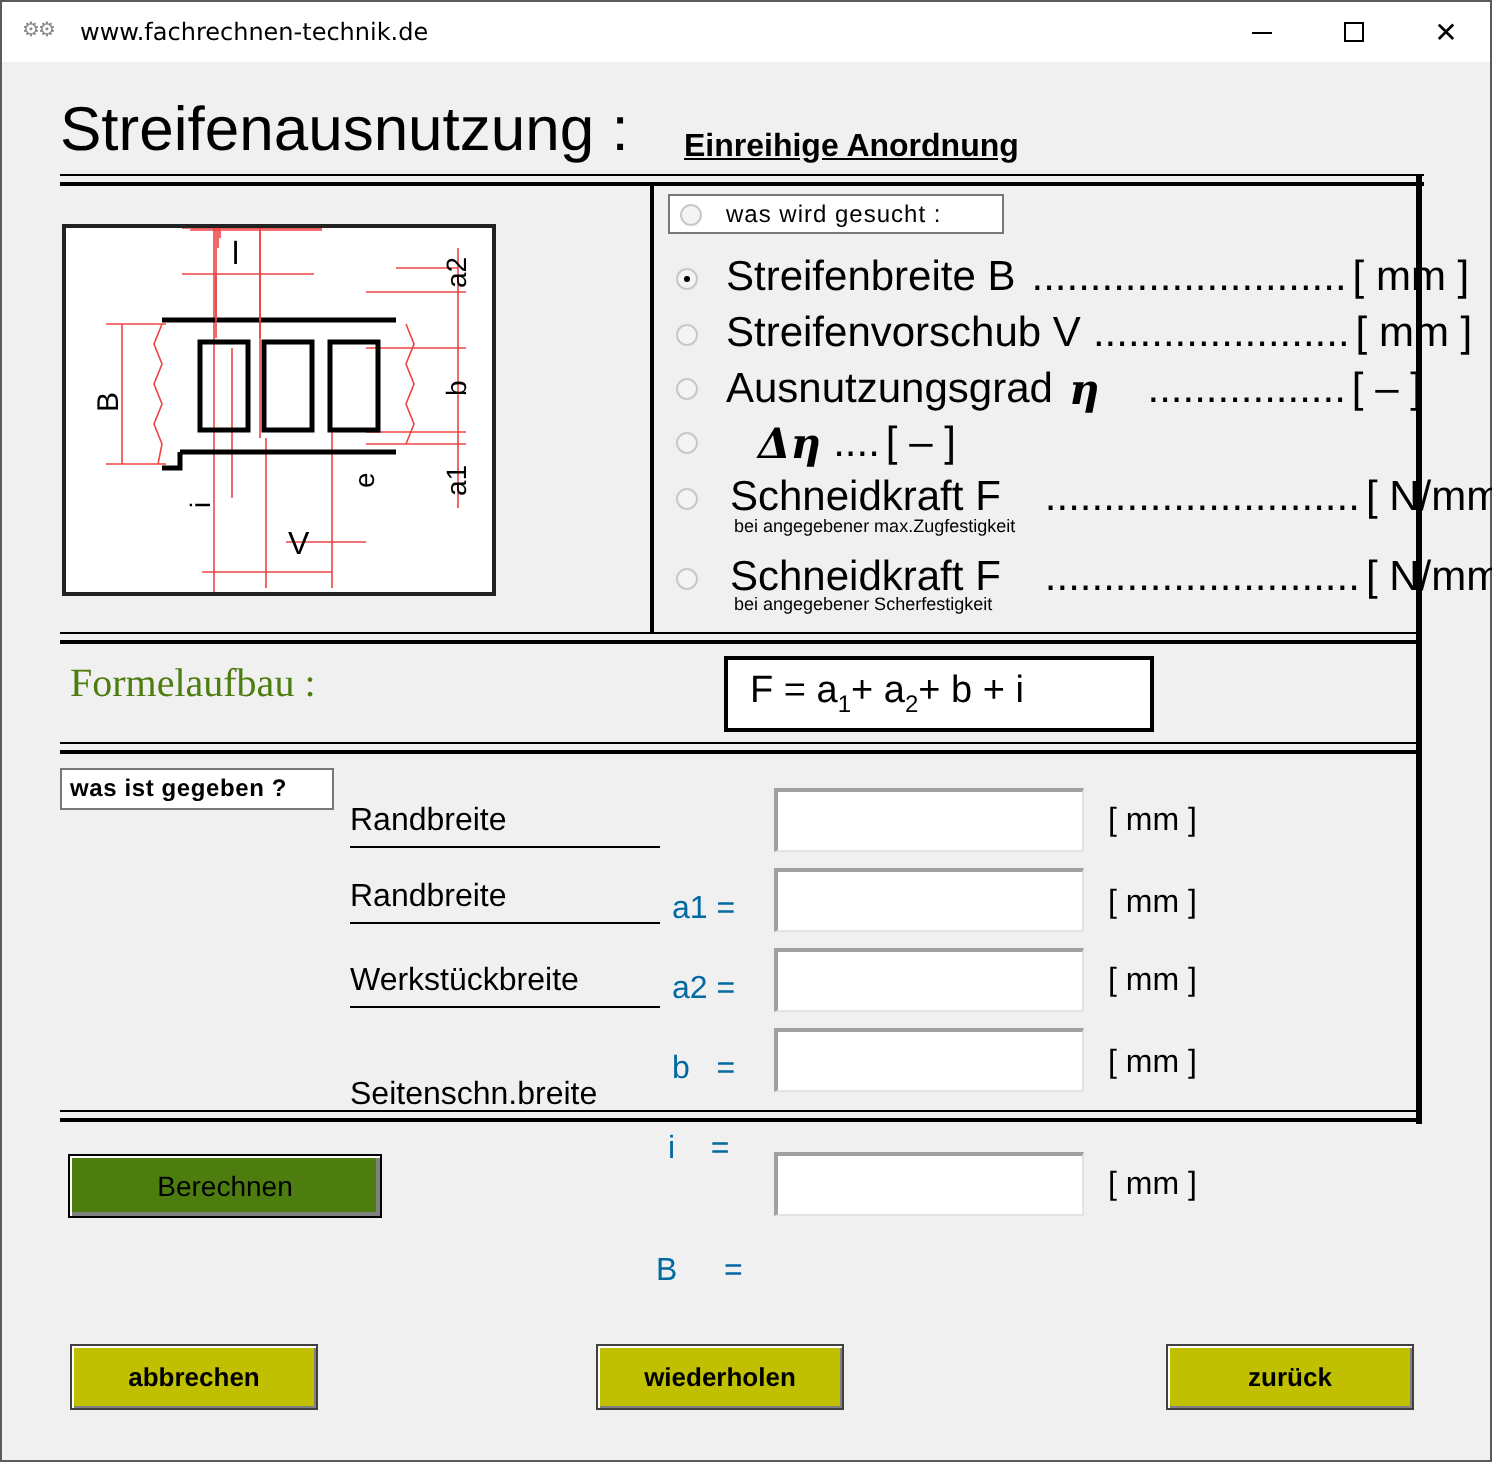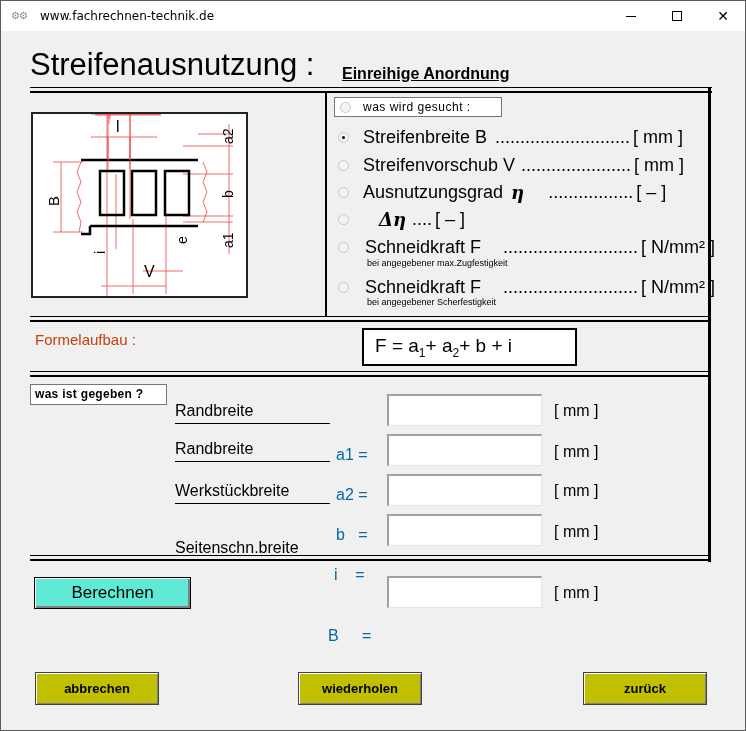--- a/index.html
+++ b/index.html
@@ -51,21 +51,21 @@
   .vline { position: absolute; width: 2px; background: #000; }
   .vline-thick { position: absolute; width: 3px; background: #000; }
 
   .diagram-box {
     left: 30px; top: 111px; width: 217px; height: 186px;
     background: #ffffff; border: 2px solid #222;
   }
 
   .radio-row {
     position: absolute; left: 337px; display: flex; align-items: center;
-    font-size: 18px; color: #000; white-space: nowrap;
+    font-size: 21px; color: #000; white-space: nowrap;
   }
   .radio {
     display: inline-block; width: 11px; height: 11px; border-radius: 50%;
     border: 1px solid #c8c8c8; background: #f4f4f4; margin-right: 14px;
     position: relative; flex: none;
   }
   .radio.checked::after {
     content: ""; position: absolute; left: 3px; top: 3px; width: 3px; height: 3px;
     border-radius: 50%; background: #000;
   }
@@ -74,21 +74,21 @@
   .sought-box {
     left: 333px; top: 96px; width: 168px; height: 20px;
     background: #fff; border: 1px solid #777;
     display: flex; align-items: center; padding-left: 5px;
   }
   .sought-box .radio { margin-right: 12px; }
   .sought-box span.lbl { font-size: 12px; font-weight: normal; letter-spacing: 0.5px; }
 
   .eta { font-family: "DejaVu Serif", serif; font-style: italic; font-weight: bold; color: #000; }
 
-  .formel-label { left: 34px; top: 330px; color: #c2410c; font-size: 15px; }
+  .formel-label { left: 34px; top: 330px; color: #4d7c0f; font-size: 20px; font-family: Liberation Serif, serif; }
   .formula-box {
     left: 361px; top: 327px; width: 215px; height: 38px;
     background: #fff; border: 2px solid #000;
     font-size: 19px; padding-left: 11px; padding-top: 5px; white-space: nowrap;
   }
   .formula-box sub { font-size: 12px; vertical-align: -5px; }
 
   .given-box {
     left: 29px; top: 383px; width: 137px; height: 21px;
     background: #fff; border: 1px solid #777;
@@ -107,23 +107,23 @@
     background: #fff;
     border-top: 2px solid #a0a0a0; border-left: 2px solid #a0a0a0;
     border-right: 1px solid #e3e3e3; border-bottom: 1px solid #e3e3e3;
     font-size: 15px; padding: 4px;
     font-family: "Liberation Sans", sans-serif;
   }
   .field-unit { position: absolute; left: 553px; font-size: 16px; color: #000; }
 
   .calc-btn {
     left: 33px; top: 576px; width: 157px; height: 32px;
-    background: #5eead4; border: 1px solid #000;
+    background: #4d7c0f; border: 1px solid #000;
     box-shadow: inset 1px 1px 0 #ffffff, inset -2px -2px 0 #808080;
-    font-size: 17px; color: #000; display: flex; align-items: center; justify-content: center;
+    font-size: 14px; color: #000; display: flex; align-items: center; justify-content: center;
     font-family: "Liberation Sans", sans-serif; cursor: pointer;
   }
 
   .bottom-btn {
     position: absolute; top: 671px; width: 124px; height: 33px;
     background: #c0c000; border: 1px solid #404040;
     box-shadow: inset 1px 1px 0 #ffffff, inset -1px -1px 0 #808080;
     font-size: 13px; font-weight: bold; color: #000;
     display: flex; align-items: center; justify-content: center;
     font-family: "Liberation Sans", sans-serif; cursor: pointer;

